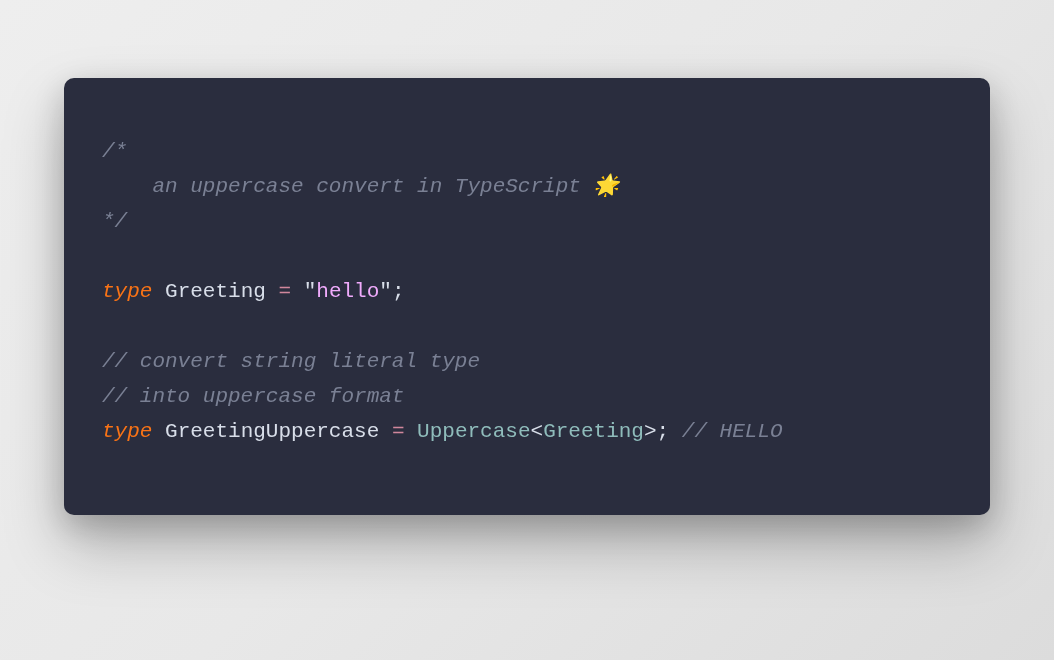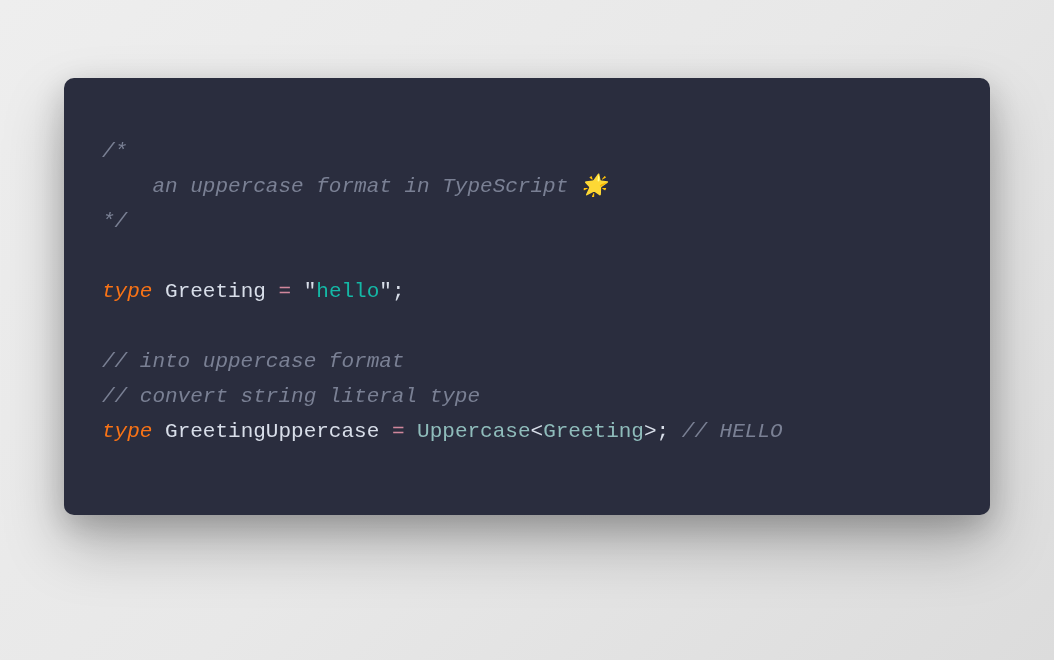--- a/index.html
+++ b/index.html
@@ -41,39 +41,39 @@
     .tok-type {
       color: #d8dee9;
     }
     .tok-operator {
       color: #d0879c;
     }
     .tok-quote {
       color: #d8dee9;
     }
     .tok-string {
-      color: #14b8a6;
+      color: #f0abfc;
     }
     .tok-punct {
       color: #d8dee9;
     }
     .tok-typename {
       color: #8fbcbb;
       margin-top: 44px;
     }
     .tok-angle-type {
       color: #8fbcbb;
     }
   </style>
 </head>
 <body>
 
 <div class="code-card">
   <div class="code-line"><span class="tok-comment">/*</span></div>
-  <div class="code-line"><span class="tok-comment">    an uppercase format in TypeScript 🌟</span></div>
+  <div class="code-line"><span class="tok-comment">    an uppercase convert in TypeScript 🌟</span></div>
   <div class="code-line"><span class="tok-comment">*/</span></div>
   <div class="code-line">&nbsp;</div>
   <div class="code-line"><span class="tok-keyword">type</span> <span class="tok-type">Greeting</span><span class="tok-operator"> = </span><span class="tok-quote">"</span><span class="tok-string">hello</span><span class="tok-quote">"</span><span class="tok-punct">;</span></div>
   <div class="code-line">&nbsp;</div>
+  <div class="code-line"><span class="tok-comment">// convert string literal type</span></div>
   <div class="code-line"><span class="tok-comment">// into uppercase format</span></div>
-  <div class="code-line"><span class="tok-comment">// convert string literal type</span></div>
   <div class="code-line"><span class="tok-keyword">type</span> <span class="tok-type">GreetingUppercase</span><span class="tok-operator"> = </span><span class="tok-typename">Uppercase</span><span class="tok-punct">&lt;</span><span class="tok-angle-type">Greeting</span><span class="tok-punct">&gt;</span><span class="tok-punct">;</span> <span class="tok-comment">// HELLO</span></div>
 </div>
 
 </body></html>

